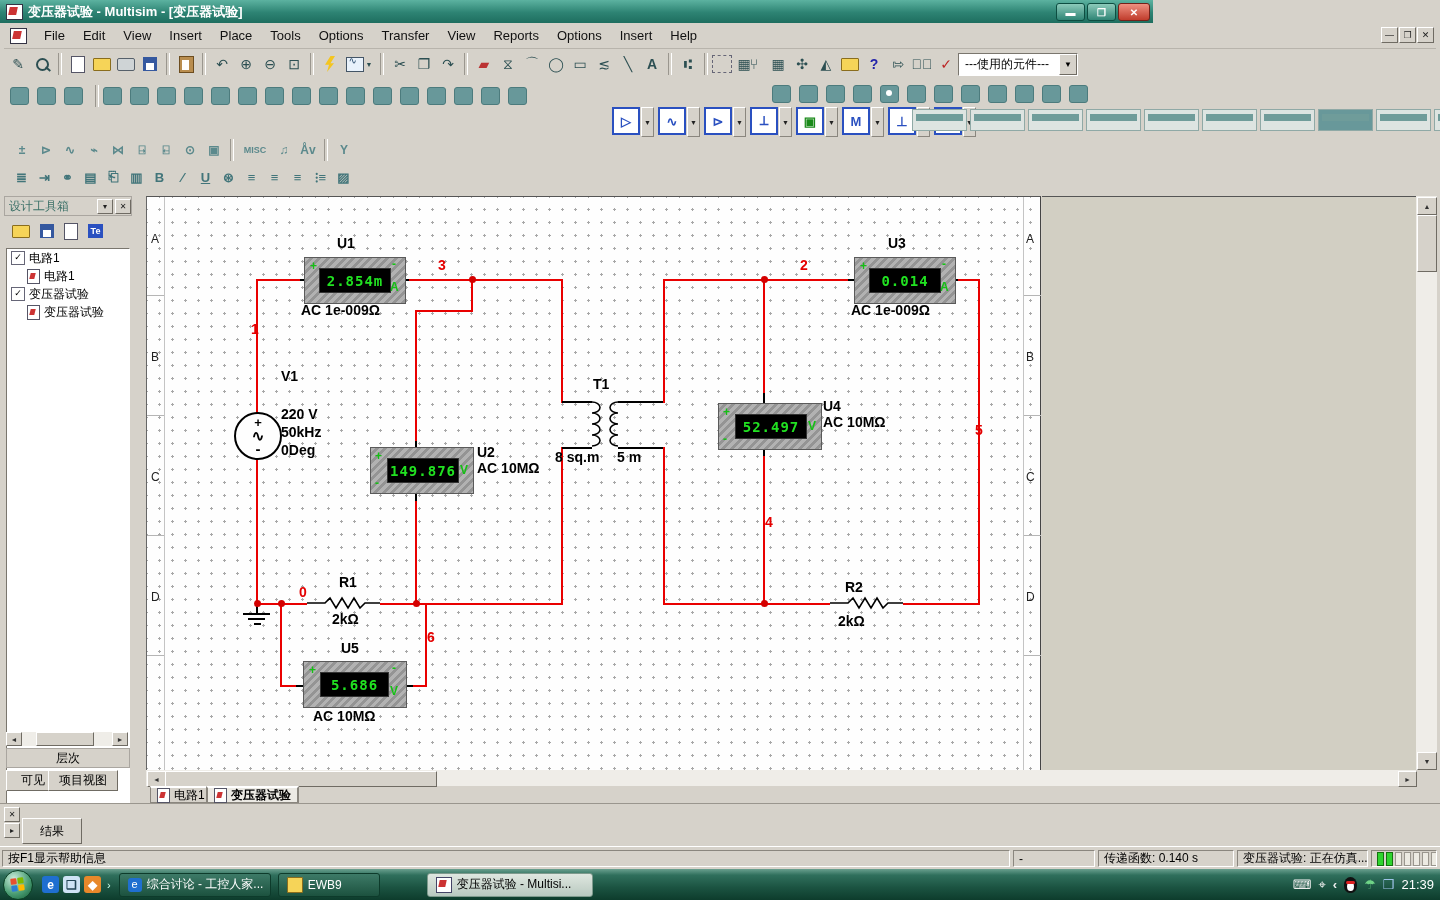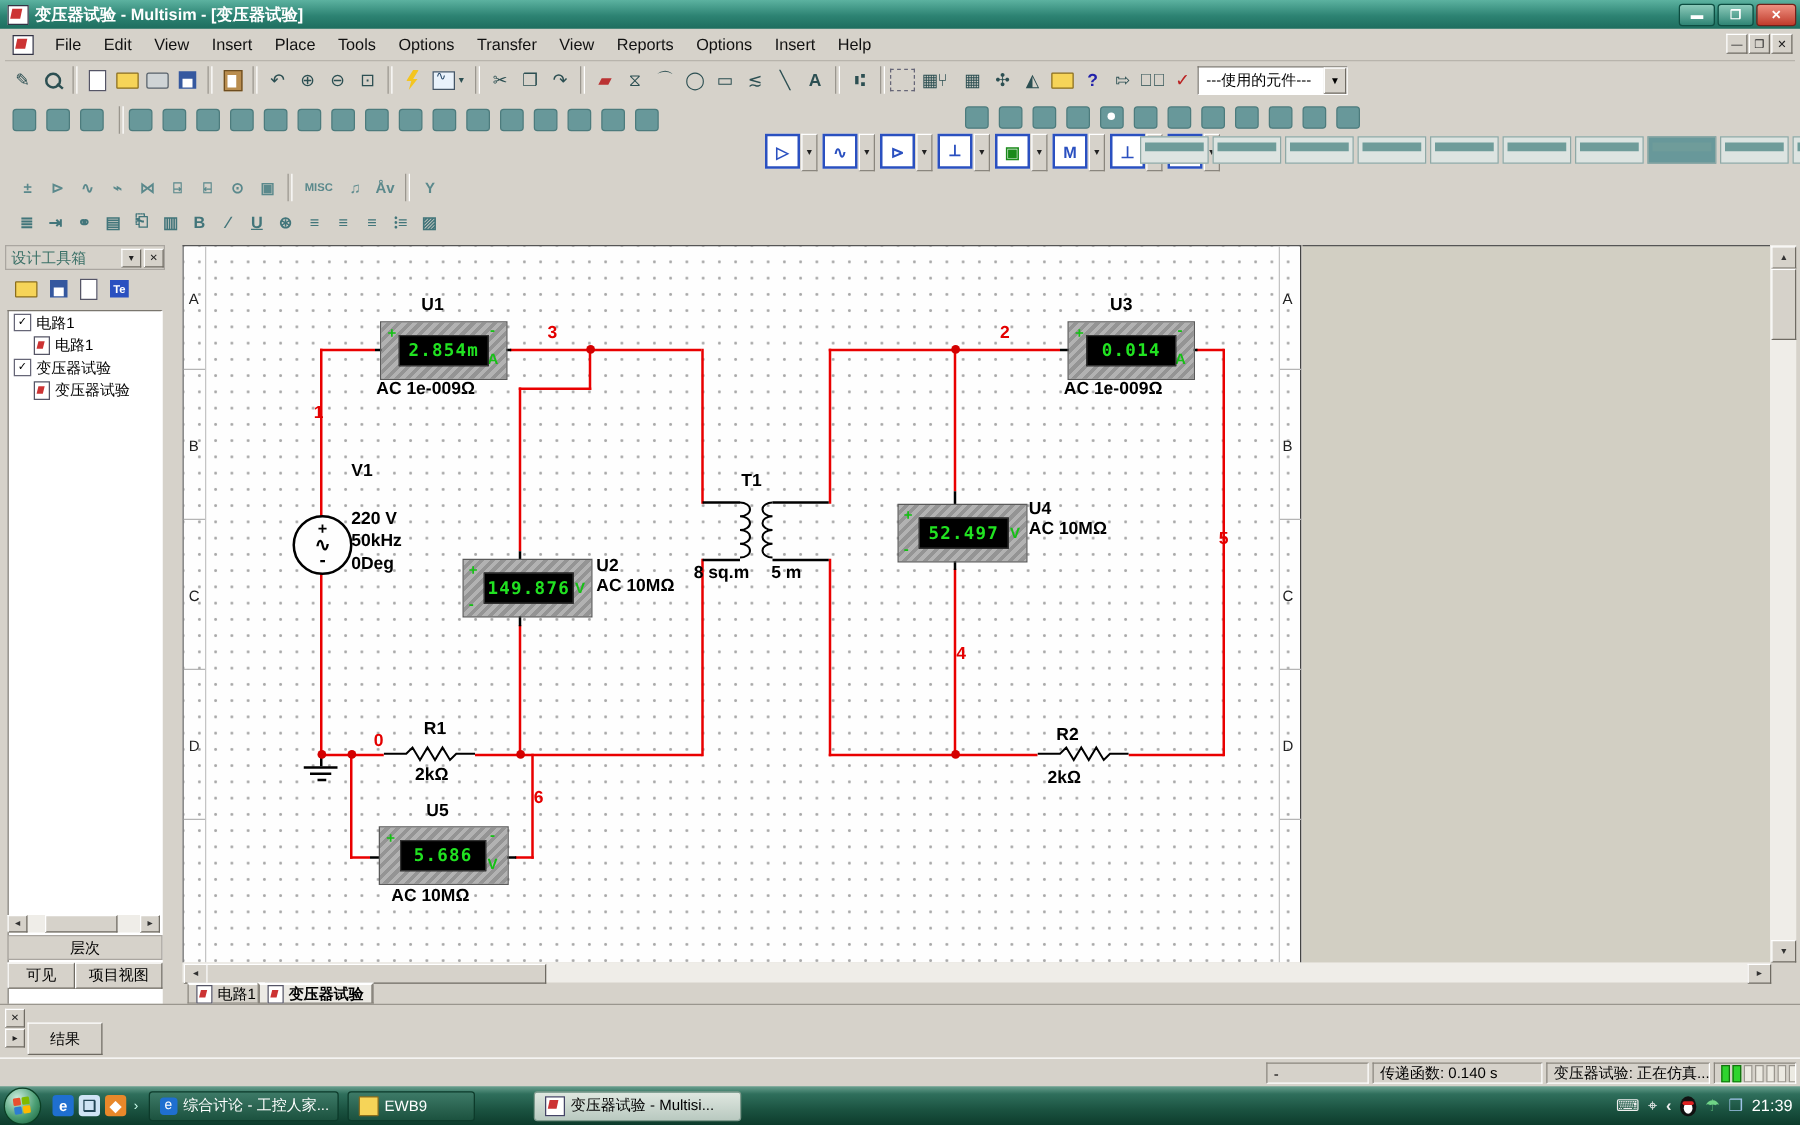--- a/index.html
+++ b/index.html
@@ -1,20 +1,20 @@
 <!DOCTYPE html>
 <html><head>
 <meta charset="utf-8">
 <style>
   html,body{margin:0;padding:0;background:#555;}
   #screen{position:relative;width:1440px;height:900px;background:#d6d2ca;overflow:hidden;
           font-family:"Liberation Sans",sans-serif;-webkit-font-smoothing:antialiased;}
   .abs{position:absolute;}
   
-  .tbar{position:absolute;left:0;top:0;width:1440px;height:23px;
+  .tbar{position:absolute;left:0;top:0;width:1153px;height:23px;
         background:linear-gradient(180deg,#5cb2a0,#2d8373 55%,#1e6e5f);
         display:flex;align-items:center;color:#fff;font-weight:700;font-size:13px;}
   .ticon{width:15px;height:14px;background:#fff;border:1px solid #334;margin:0 5px 0 6px;position:relative;}
   .ticon::after{content:"";position:absolute;left:2px;top:2px;width:8px;height:8px;background:#c33;transform:skewX(-12deg);}
   .wbtns{position:absolute;right:3px;top:3px;display:flex;gap:2px;}
   .wbtn{width:27px;height:16px;border-radius:3px;border:1px solid #0d4d41;color:#fff;font-size:10px;
         display:flex;align-items:center;justify-content:center;background:linear-gradient(#8ccaba,#2f8575);}
   .wbtn.close{width:30px;background:linear-gradient(#ef9181,#c03c2c);border-color:#73211a;}
   
   .mbar{position:absolute;left:4px;top:23px;width:1432px;height:25px;display:flex;align-items:center;
@@ -410,21 +410,21 @@
     </div>
     <div class="thsb">
       <span class="sbtn" style="width:14px;">◄</span>
       <span class="thumb" style="flex:0 0 56px;margin-left:14px;"></span>
       <span class="sbtn" style="width:14px;margin-left:auto;">►</span>
     </div>
     <div class="hier">层次</div>
     <div class="ttab" style="left:2px;width:52px;">
         <span>可见</span>
       </div>
-    <div class="ttab" style="left:56px;width:68px;">
+    <div class="ttab" style="left:44px;width:68px;">
         <span>项目视图</span>
       </div>
   </div>
 
   <div class="sheet"></div>
   <div class="tan"></div>
   <div class="zline" style="left:164px;top:197px;height:573px;"></div>
   <div class="zline" style="left:1023px;top:197px;height:573px;"></div>
   <span class="zl" style="left:151px;top:232px;">A</span>
   <span class="zl" style="left:151px;top:350px;">B</span>
@@ -602,20 +602,21 @@
 
   <div class="res">
     <span class="resbtn" style="left:4px;top:3px;">✕</span>
     <span class="resbtn" style="left:4px;top:19px;">▸</span>
     <div class="restab">
         <span>结果</span>
       </div>
   </div>
 
   <div class="sbar">
+    <div class="scell" style="left:2px;width:1008px;">按F1显示帮助信息</div>
     <div class="scell" style="left:1013px;width:82px;">-</div>
     <div class="scell" style="left:1098px;width:136px;">传递函数: 0.140 s</div>
     <div class="scell" style="left:1237px;width:131px;">变压器试验: 正在仿真...</div>
     <div class="scell" style="left:1371px;width:66px;">
       <span class="simbars">
           <i class="on"></i>
           <i class="on"></i>
           <i></i>
           <i></i>
           <i></i>

